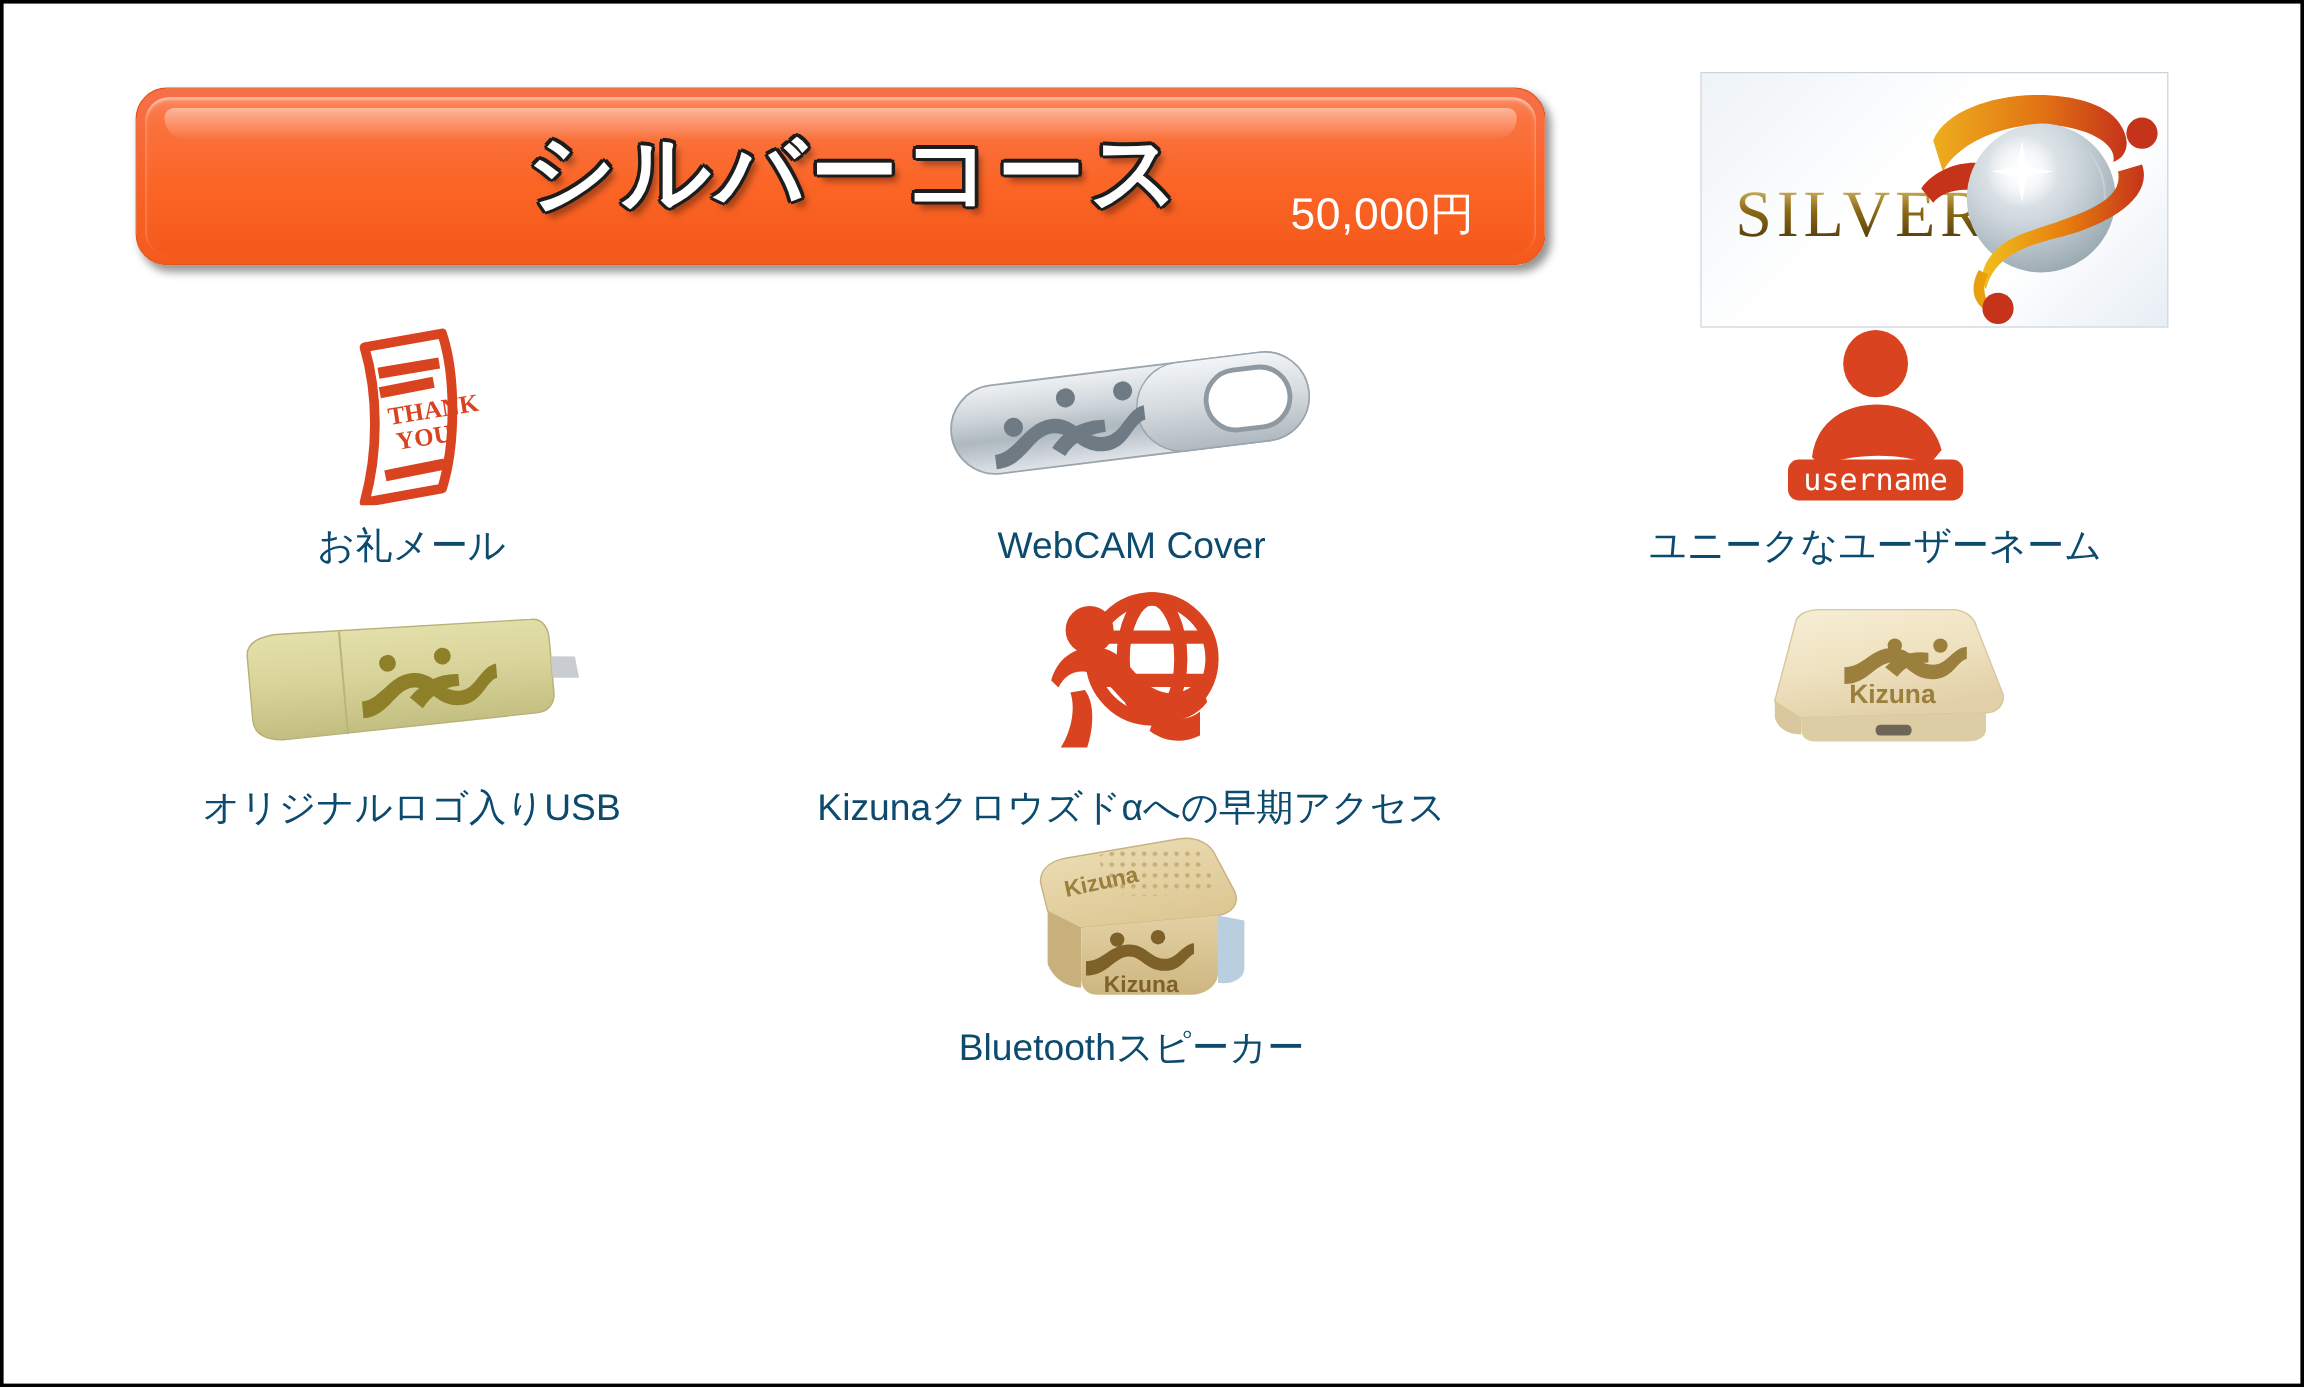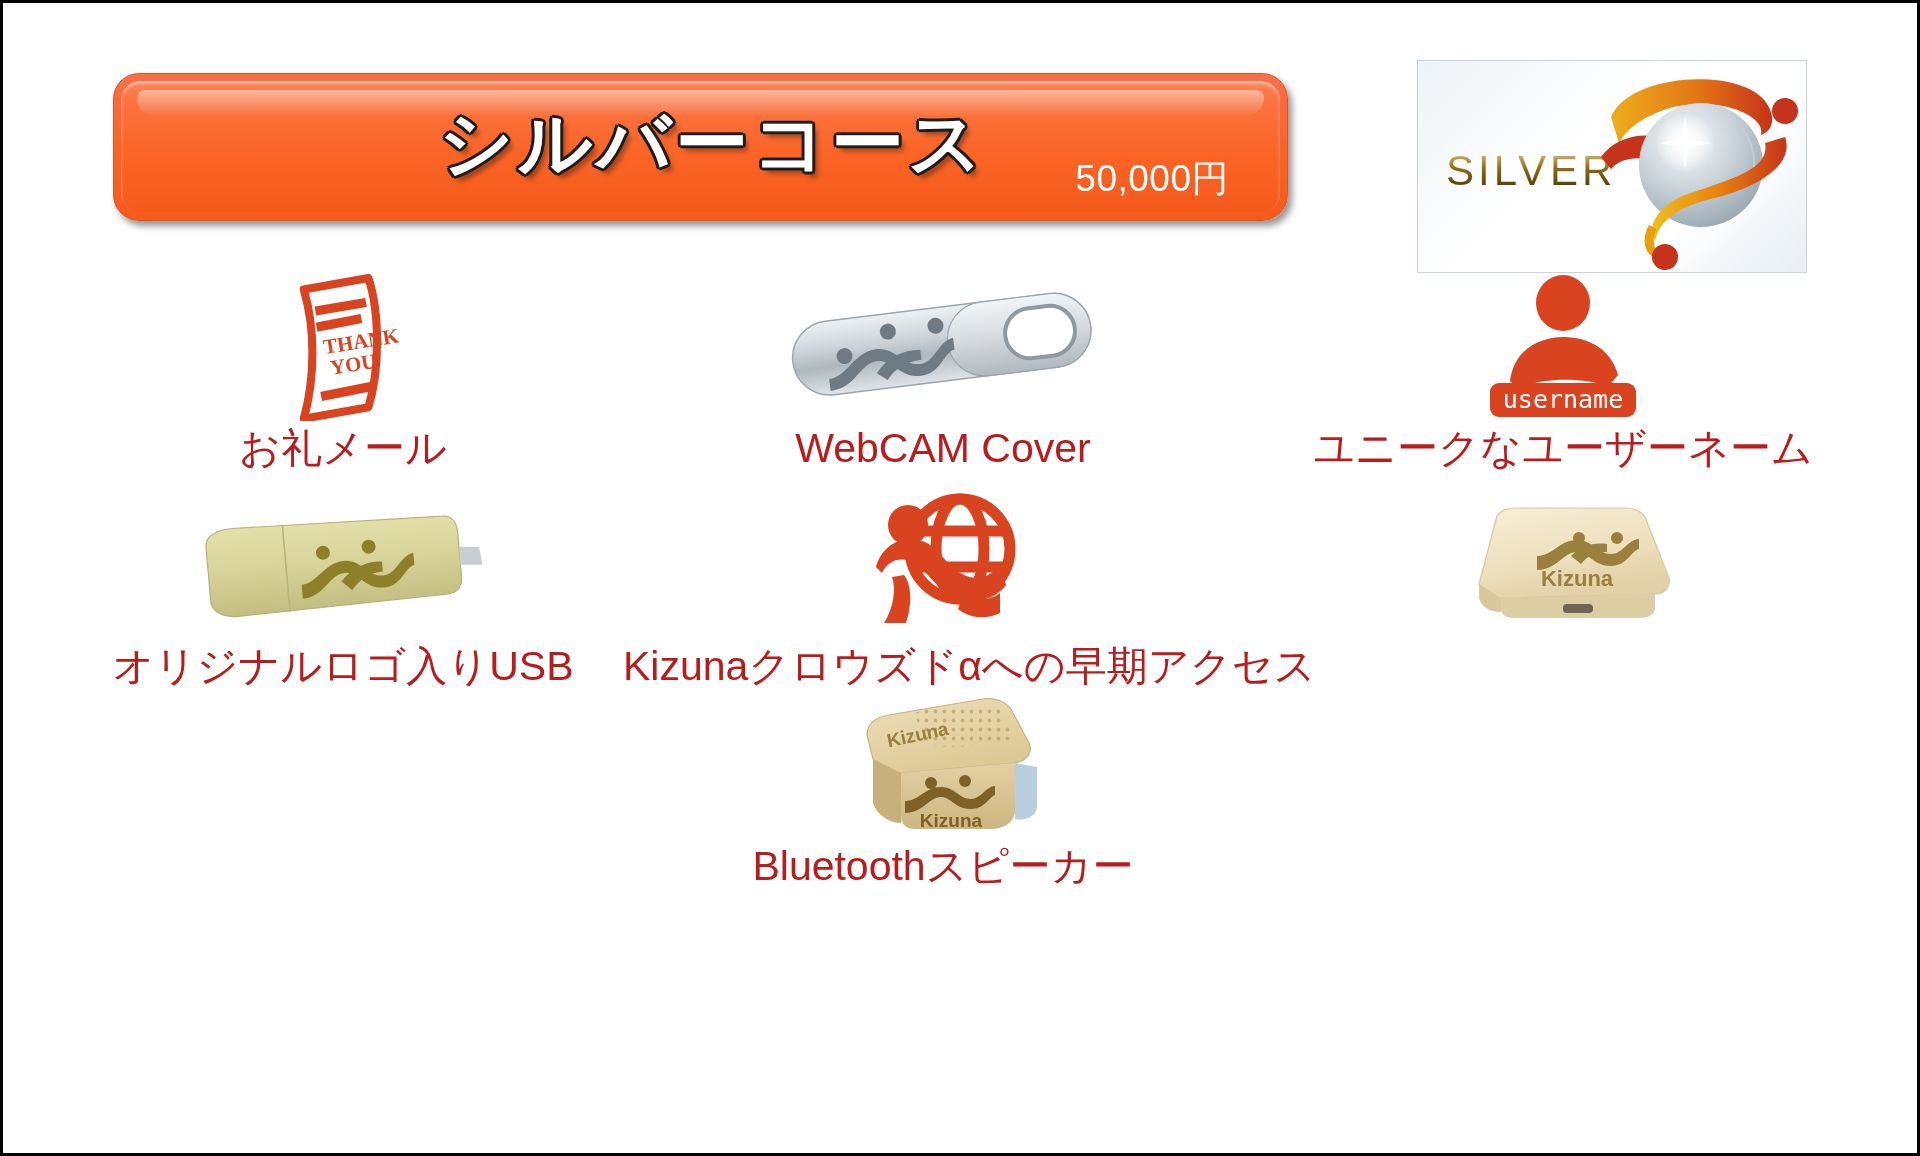--- a/index.html
+++ b/index.html
@@ -63,37 +63,37 @@
 
   
   .silver-badge{
     position:absolute;left:1414px;top:57px;width:390px;height:213px;
     background:linear-gradient(135deg,#eef3f7 0%,#ffffff 42%,#ffffff 70%,#e7eef4 100%);
     border:1px solid #c8d3db;
     box-sizing:border-box;
   }
   .silver-word{
     position:absolute;left:28px;top:86px;
-    font-family:Liberation Sans, sans-serif;
-    font-size:42px;letter-spacing:4px;
+    font-family:Liberation Serif, serif;
+    font-size:55px;letter-spacing:4px;
     background:linear-gradient(180deg,#f0d98a 0%,#8d6a14 45%,#3a2c07 100%);
     -webkit-background-clip:text;background-clip:text;color:transparent;
     -webkit-text-fill-color:transparent;
   }
   .silver-art{position:absolute;right:2px;top:4px;width:215px;height:205px;}
 
   
   .grid{position:absolute;left:60px;top:268px;width:1800px;height:840px;}
   .item{position:absolute;text-align:center;}
   .item-media{
     width:100%;height:150px;
     display:flex;align-items:center;justify-content:center;
   }
   .item-label{
-    margin-top:3px;font-size:41px;color:#b91c1c;line-height:1.18;
+    margin-top:16px;font-size:31px;color:#0c4a6e;line-height:1.18;
     font-family:"Liberation Sans","DejaVu Sans",sans-serif;
     white-space:nowrap;
   }
 
   .col-a{left:0px;width:560px;}
   .col-b{left:560px;width:640px;}
   .col-c{left:1200px;width:600px;}
   .row-1{top:0px;}
   .row-2{top:218px;}
   .row-3{top:418px;}

